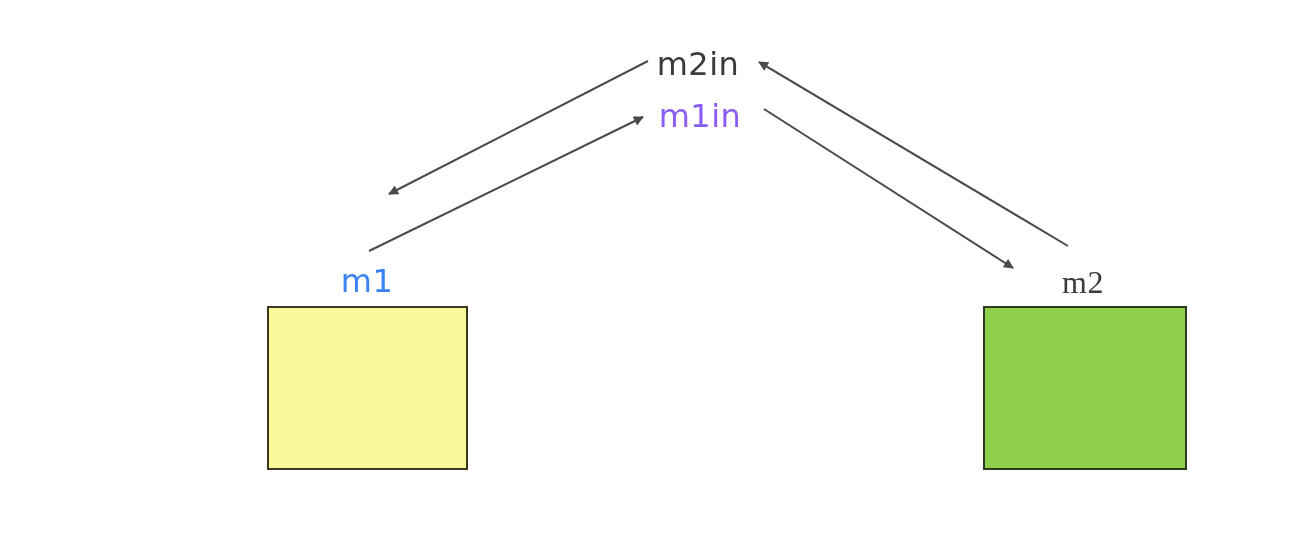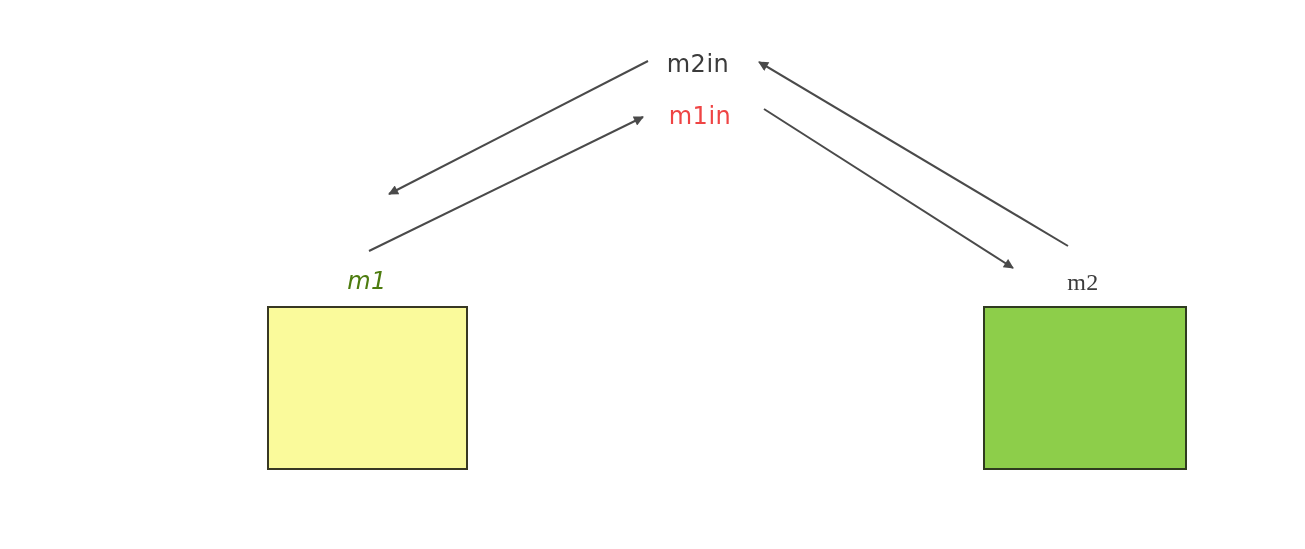--- a/index.html
+++ b/index.html
@@ -21,21 +21,21 @@
     top: 0;
   }
   .box {
     position: absolute;
     box-sizing: border-box;
     border: 2px solid #333327;
   }
   .node-label, .port-label {
     position: absolute;
     transform: translate(-50%, -50%);
-    font-size: 24px;
+    font-size: 32px;
     line-height: 1;
     white-space: nowrap;
     color: #3b3b3b;
     letter-spacing: 0.5px;
   }
 </style>
 </head>
 <body>
 
 <div class="stage">
@@ -48,19 +48,19 @@
     </defs>
   <line x1="648" y1="61" x2="389" y2="194" stroke="#4a4a4a" stroke-width="2" marker-end="url(#arrowhead)"></line>
       <line x1="369" y1="251" x2="643" y2="117" stroke="#4a4a4a" stroke-width="2" marker-end="url(#arrowhead)"></line>
       <line x1="1068" y1="246" x2="759" y2="62" stroke="#4a4a4a" stroke-width="2" marker-end="url(#arrowhead)"></line>
       <line x1="764" y1="109" x2="1013" y2="268" stroke="#4a4a4a" stroke-width="2" marker-end="url(#arrowhead)"></line>
     </svg>
 
   <div class="box" id="box-m1" style="left: 267px; top: 306px; width: 201px; height: 164px; background: rgb(250, 250, 155); border-color: rgb(56, 56, 35);"></div>
   <div class="box" id="box-m2" style="left: 983px; top: 306px; width: 204px; height: 164px; background: rgb(141, 206, 74); border-color: rgb(47, 59, 31);"></div>
 
-  <div class="node-label" id="label-m1" style="left: 367px; top: 281px; color: #4d7c0f; font-style: italic;">m1</div>
+  <div class="node-label" id="label-m1" style="left: 367px; top: 281px; color: #3b82f6;">m1</div>
   <div class="node-label" id="label-m2" style="left: 1083px; top: 282px; color: rgb(59, 59, 59); font-family: Liberation Serif, serif;">m2</div>
 
   <div class="port-label" id="label-m2in" style="left: 698px; top: 64px; color: rgb(59, 59, 59);">m2in</div>
-  <div class="port-label" id="label-m1in" style="left: 700px; top: 116px; color: #ef4444;">m1in</div>
+  <div class="port-label" id="label-m1in" style="left: 700px; top: 116px; color: #8b5cf6;">m1in</div>
 
 </div>
 
 </body></html>

